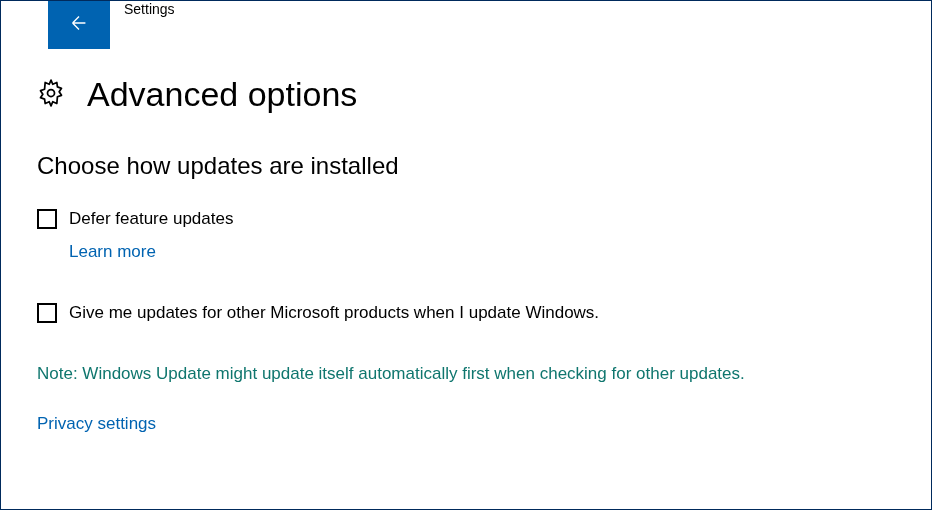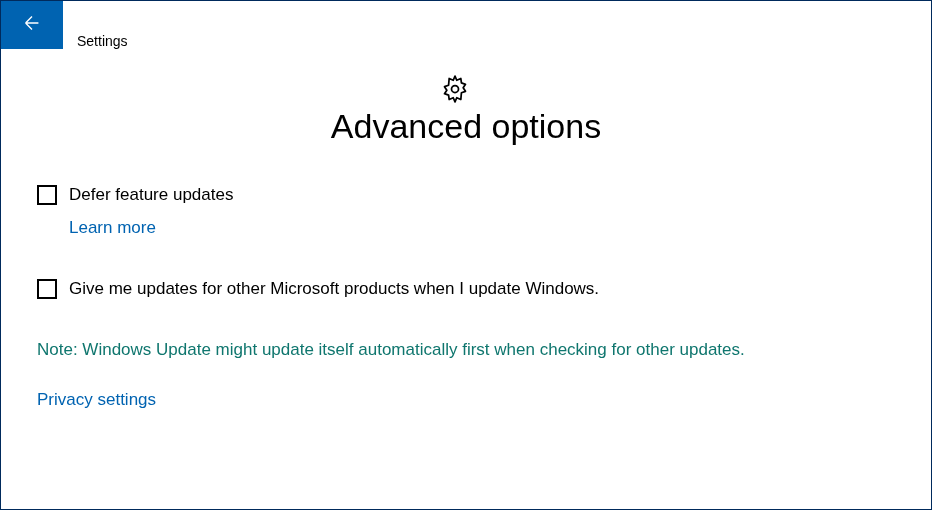--- a/index.html
+++ b/index.html
@@ -11,21 +11,22 @@
       font-family: "Segoe UI", -apple-system, BlinkMacSystemFont, sans-serif;
       background: #fff;
       width: 932px;
       height: 510px;
       border: 1px solid #002a5c;
       overflow: hidden;
     }
     .header {
       height: 48px;
       display: flex;
-      align-items: flex-end;
+      align-items: flex-start;
+      padding-left: 47px;
     }
     .back-button {
       width: 62px;
       height: 48px;
       background: #0063b1;
       display: flex;
       align-items: center;
       justify-content: center;
       cursor: pointer;
     }
@@ -40,21 +41,20 @@
       font-weight: 400;
     }
     .content {
       padding: 20px 36px 0 36px;
     }
     .page-heading {
       display: flex;
       align-items: center;
       margin-bottom: 38px;
       margin-top: 6px;
-      flex-direction: column;
     }
     .gear-icon {
       width: 28px;
       height: 28px;
       margin-right: 22px;
     }
     .page-title {
       font-size: 34px;
       font-weight: 300;
       color: #000;
@@ -125,20 +125,21 @@
   <div class="page-heading">
     <span>
       <svg class="gear-icon" viewBox="0 0 24 24" fill="none" stroke="#000" stroke-width="1.5">
         <circle cx="12" cy="12" r="3"></circle>
         <path d="M12 1l1.5 3.5L17 3l.5 3.8 3.5 1.2-2 3 2 3-3.5 1.2L17 21l-3.5-1.5L12 23l-1.5-3.5L7 21l-.5-3.8L3 16l2-3-2-3 3.5-1.2L7 3l3.5 1.5z" stroke-linejoin="round"></path>
       </svg>
     </span>
     <h1 class="page-title">Advanced options</h1>
   </div>
 
+  <h2 class="section-title">Choose how updates are installed</h2>
 
   <div class="option-group">
     <div class="checkbox-row">
       <div class="checkbox"></div>
       <div class="checkbox-label">Defer feature updates</div>
     </div>
     <a class="learn-more-link">Learn more</a>
   </div>
 
   <div class="option-group">

